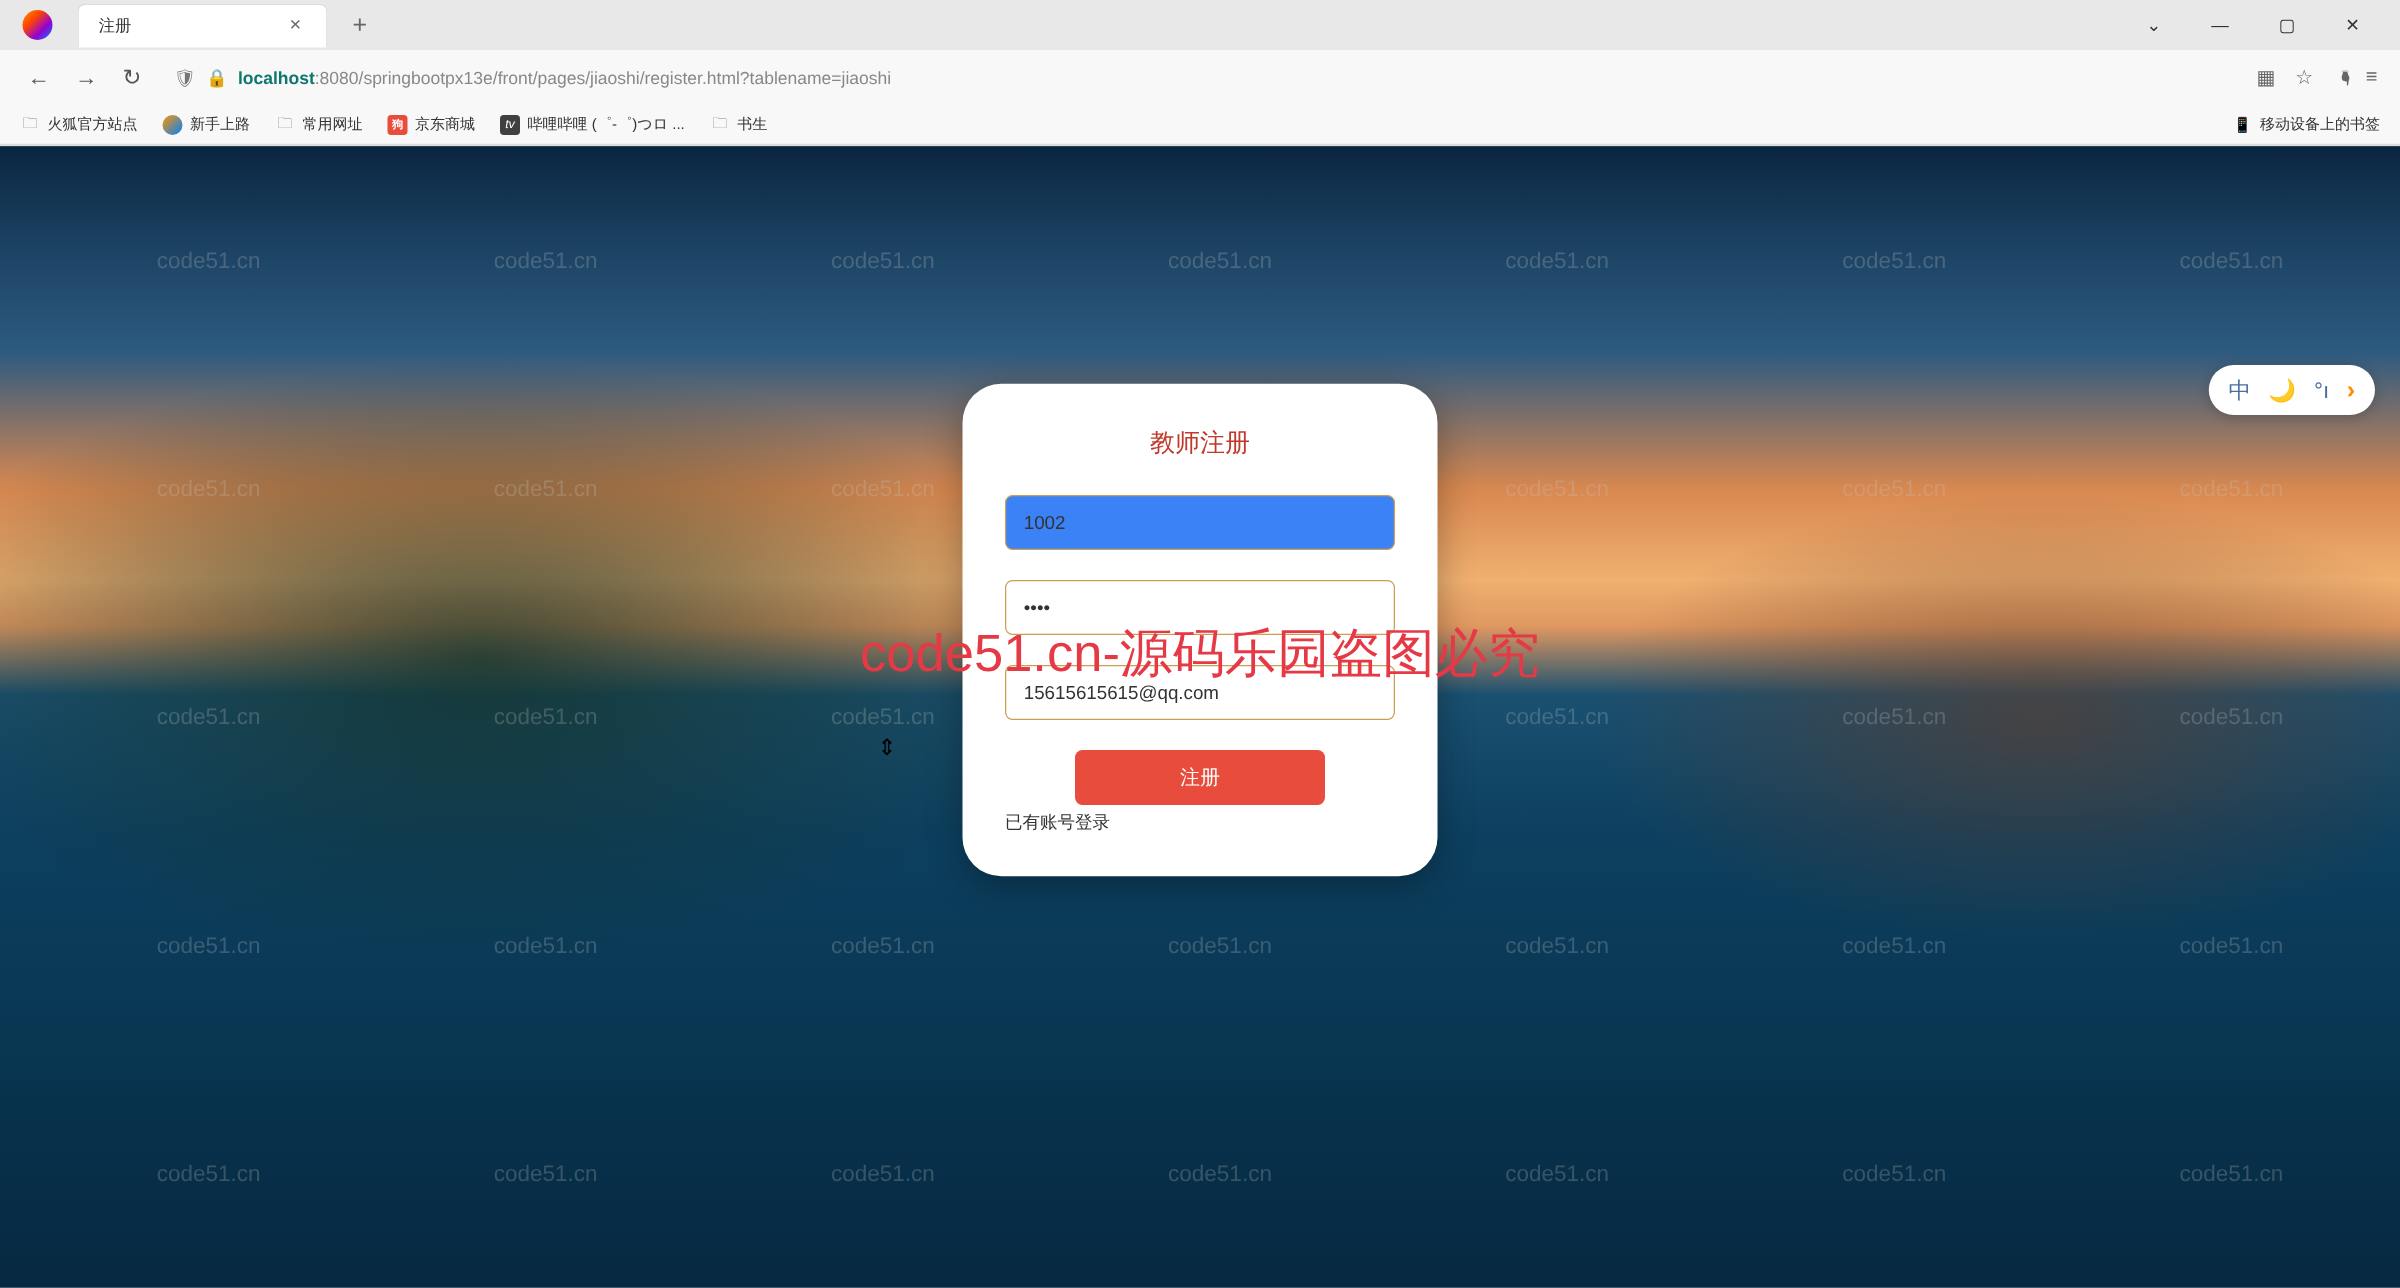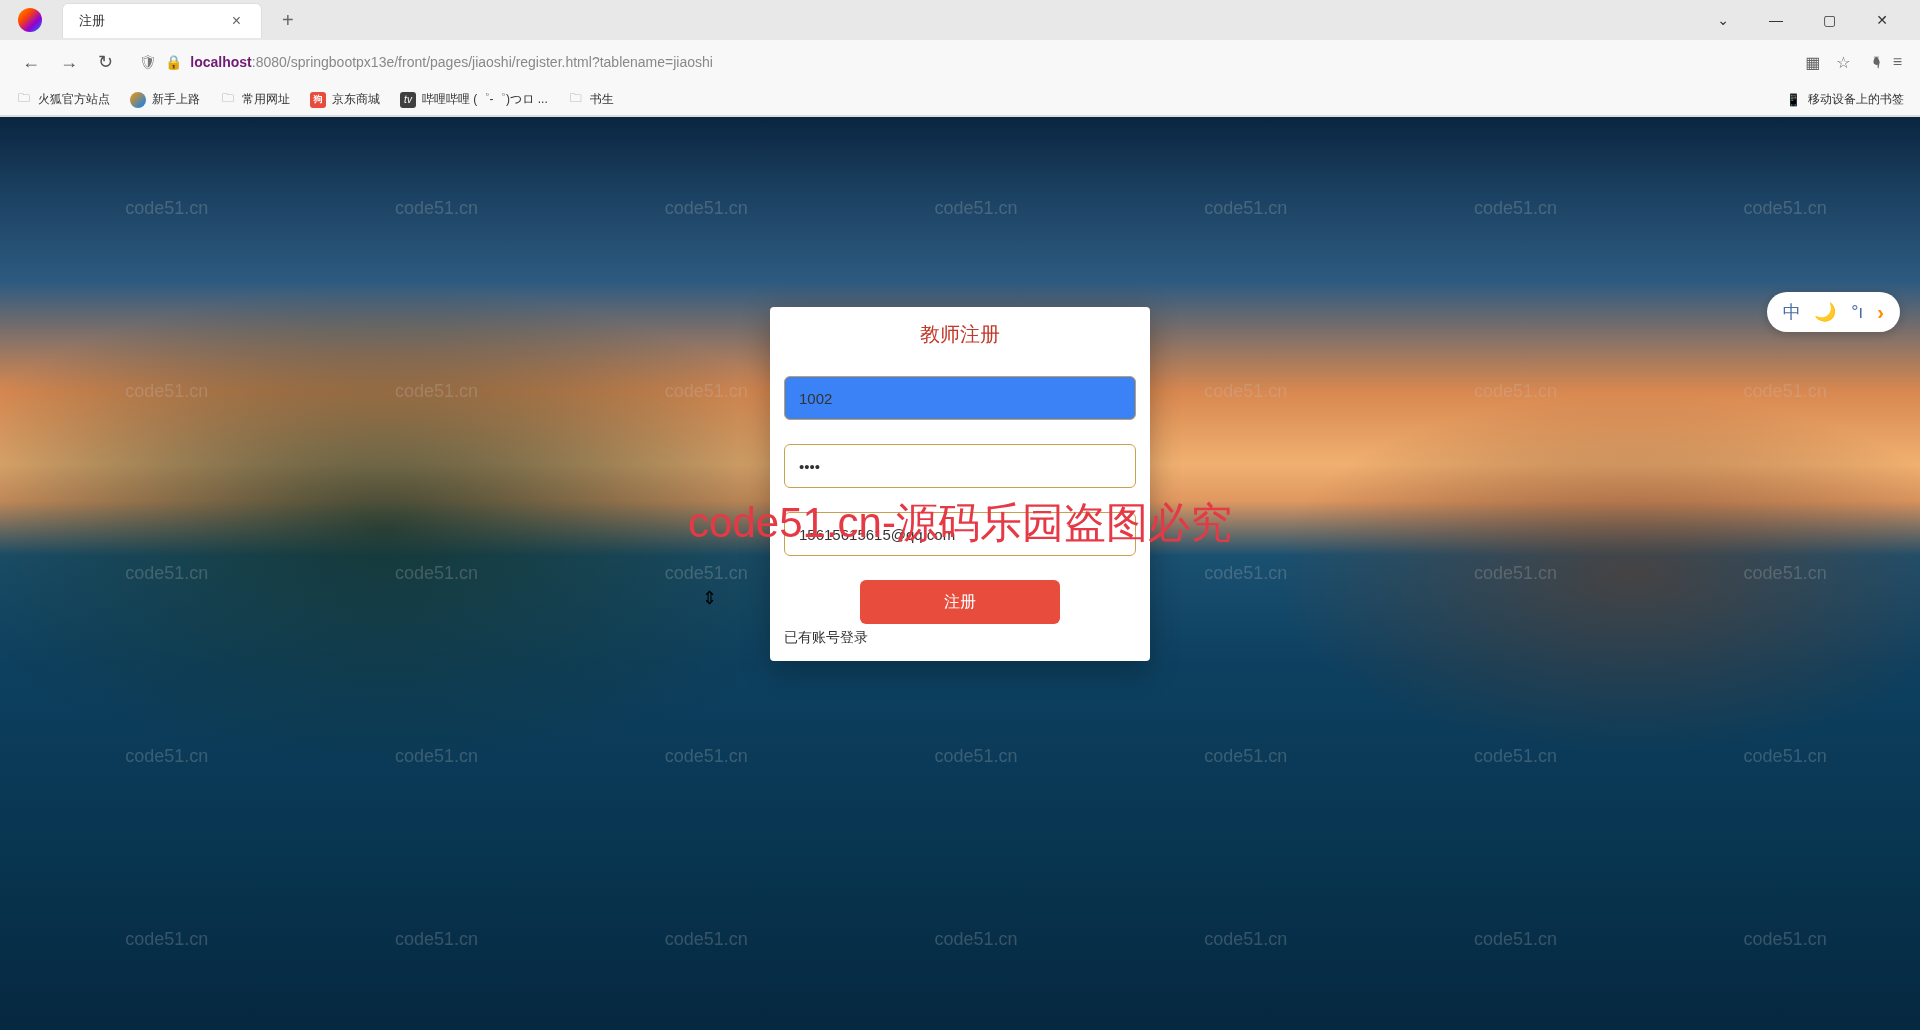--- a/index.html
+++ b/index.html
@@ -98,21 +98,21 @@
     .shield-icon, .lock-icon {
       color: #777;
       font-size: 14px;
     }
     .url-text {
       font-size: 14px;
       color: #333;
     }
     .url-host {
       font-weight: 600;
-      color: #701a75;
+      color: #0f766e;
     }
     .url-path {
       color: #888;
     }
     .url-actions {
       display: flex;
       gap: 16px;
       margin-left: auto;
     }
     .url-action {
@@ -254,22 +254,22 @@
       font-weight: bold;
     }
     
     .register-card {
       position: absolute;
       top: 190px;
       left: 50%;
       transform: translateX(-50%);
       width: 380px;
       background: #fff;
-      border-radius: 4px;
-      padding: 14px;
+      border-radius: 31px;
+      padding: 34px;
       box-shadow: 0 8px 30px rgba(0,0,0,0.3);
       z-index: 3;
     }
     .card-title {
       text-align: center;
       color: #c0392b;
       font-size: 20px;
       font-weight: 500;
       margin-bottom: 28px;
     }

